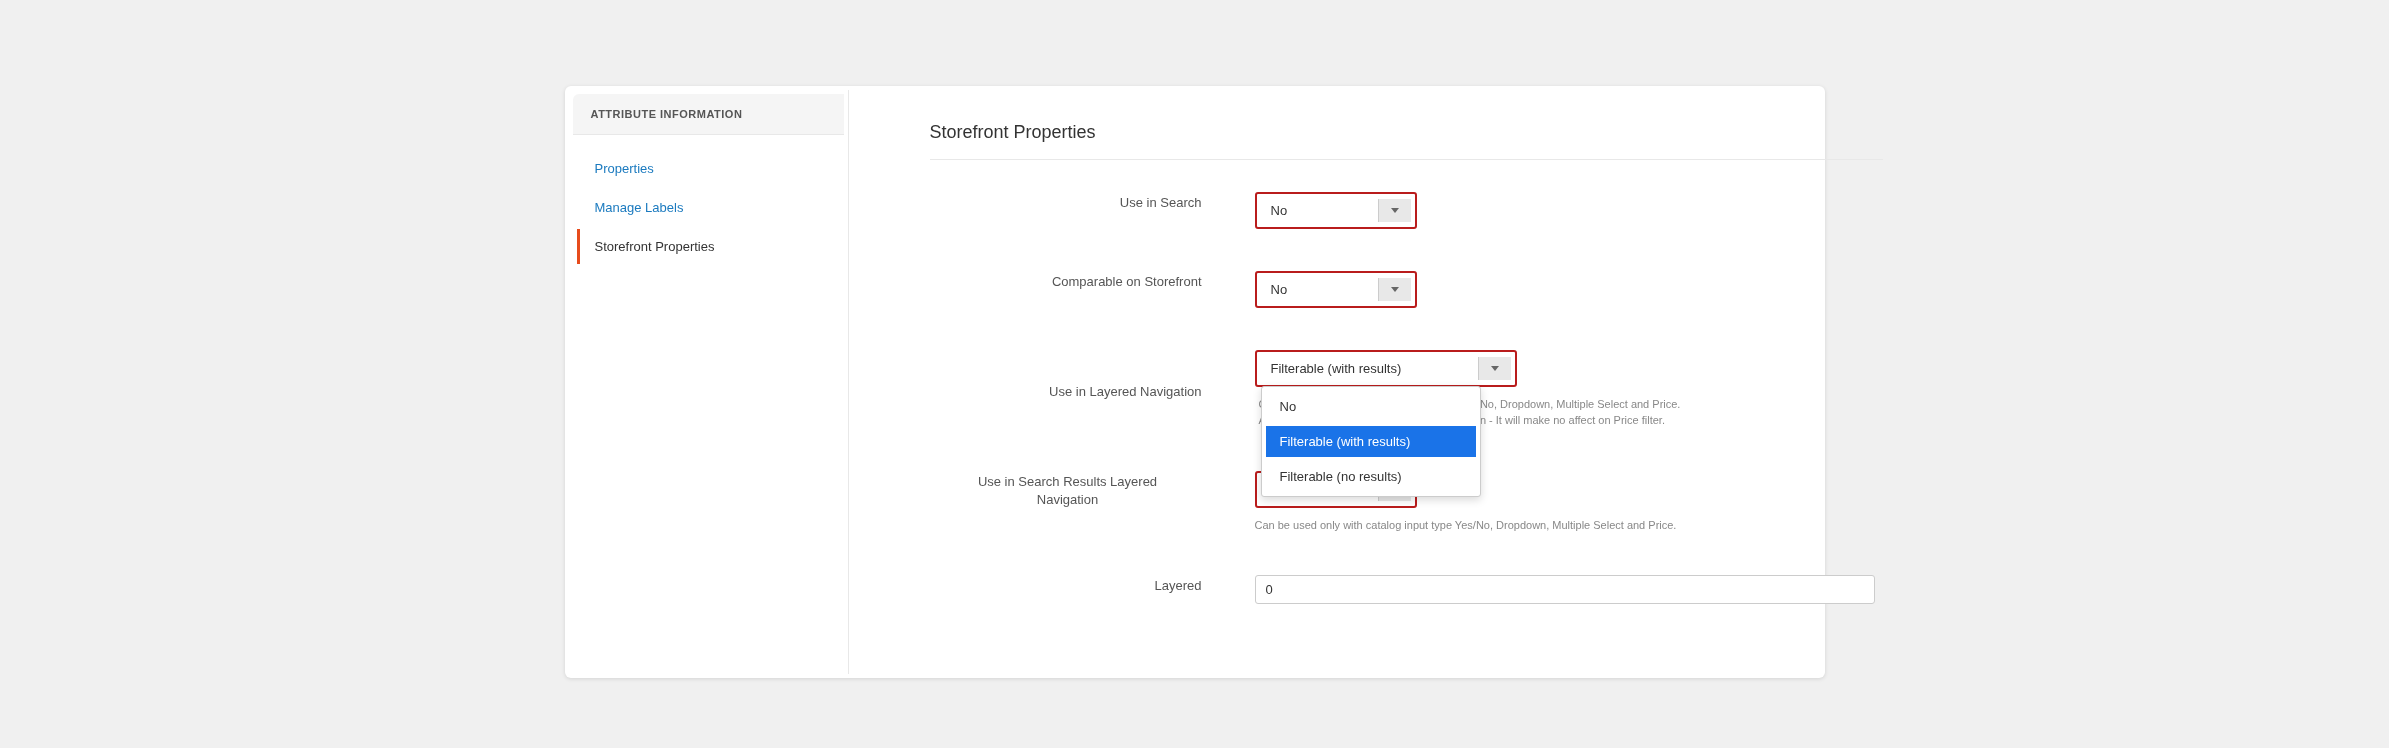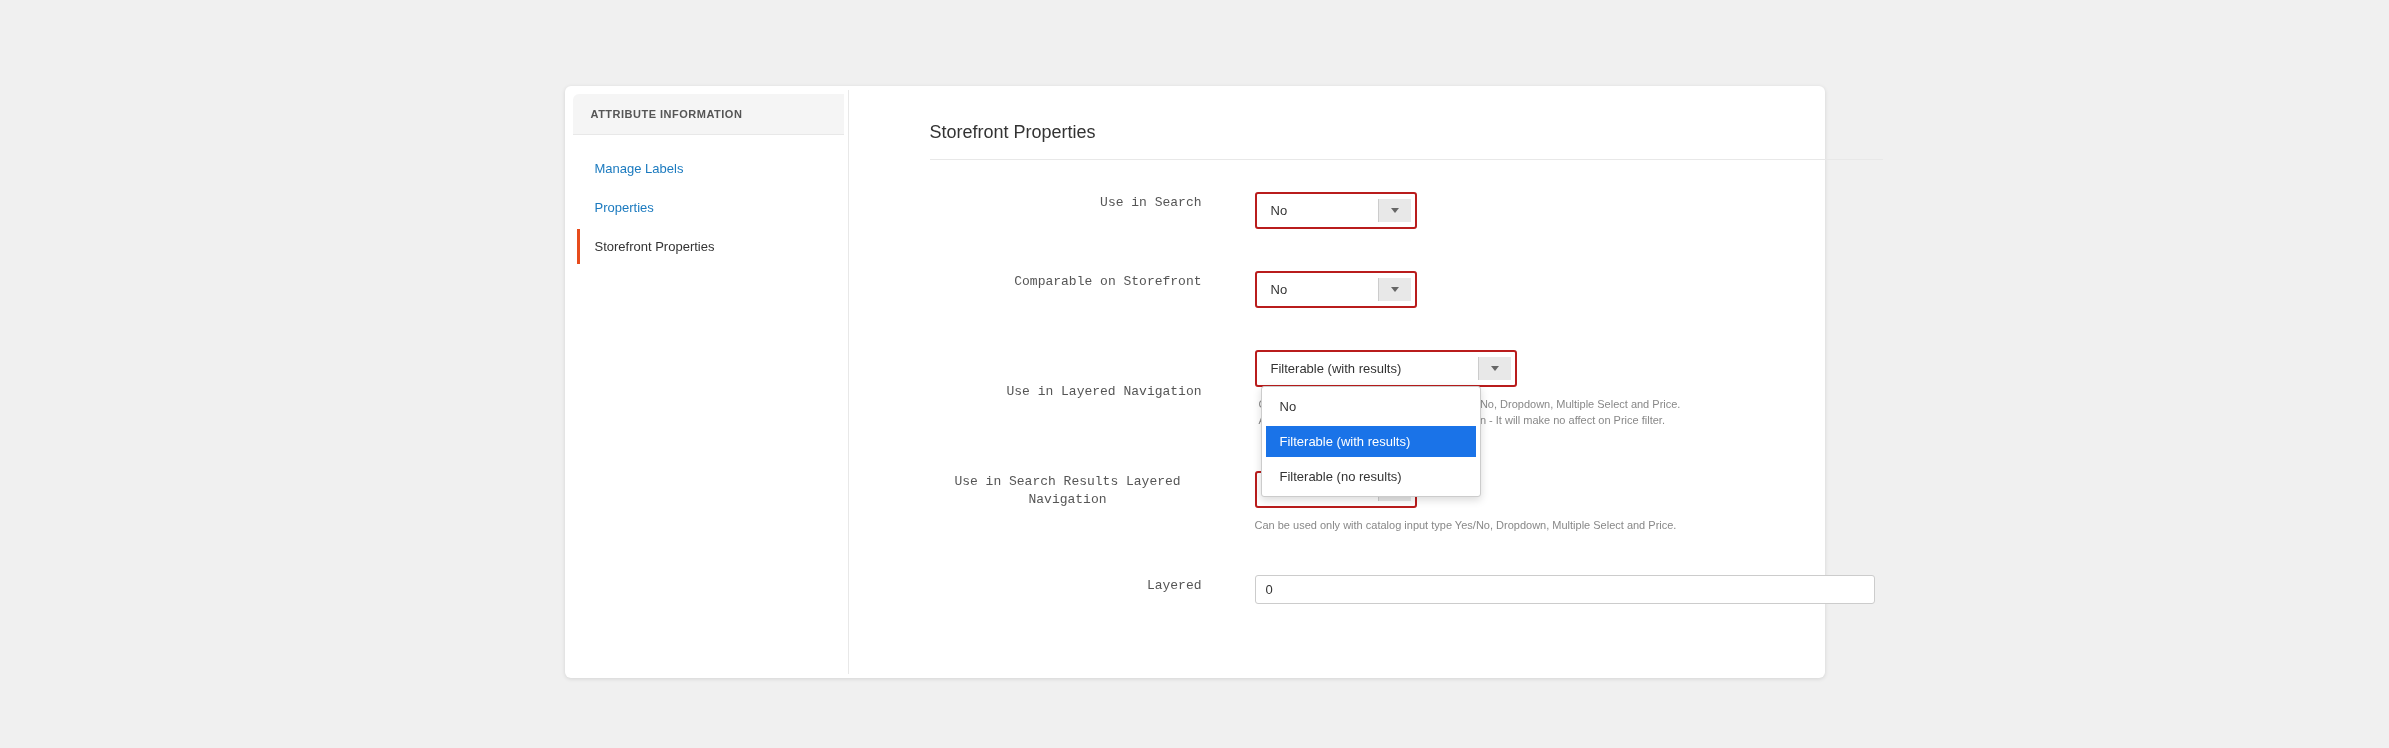--- a/index.html
+++ b/index.html
@@ -78,21 +78,20 @@
     }
     .form-label {
       width: 280px;
       flex-shrink: 0;
       text-align: right;
       padding-right: 12px;
       font-size: 13px;
       color: #555;
       padding-top: 6px;
       line-height: 1.4;
-      font-family: Liberation Mono, monospace;
     }
     .form-control-wrap {
       flex: 1;
       position: relative;
     }
     .select-wrapper {
       display: inline-flex;
       align-items: center;
       border: 2px solid #b91c1c;
       border-radius: 3px;
@@ -173,22 +172,22 @@
     }
   </style>
 </head>
 <body>
 
 <div class="card">
 
   <div class="sidebar">
     <div class="sidebar-header">Attribute Information</div>
     <nav class="sidebar-nav">
+      <div class="sidebar-item">Properties</div>
       <div class="sidebar-item">Manage Labels</div>
-      <div class="sidebar-item">Properties</div>
       <div class="sidebar-item active">Storefront Properties</div>
     </nav>
   </div>
 
   <div class="main">
     <div class="section-title">Storefront Properties</div>
 
     <div class="form-row">
       <div class="form-label">Use in Search</div>
       <div class="form-control-wrap">

